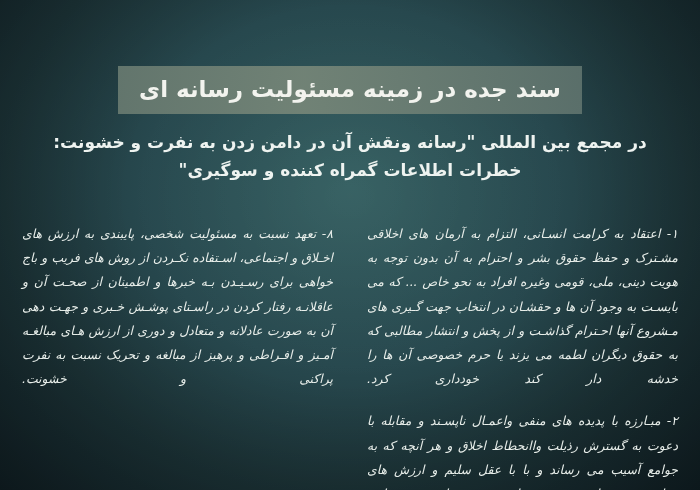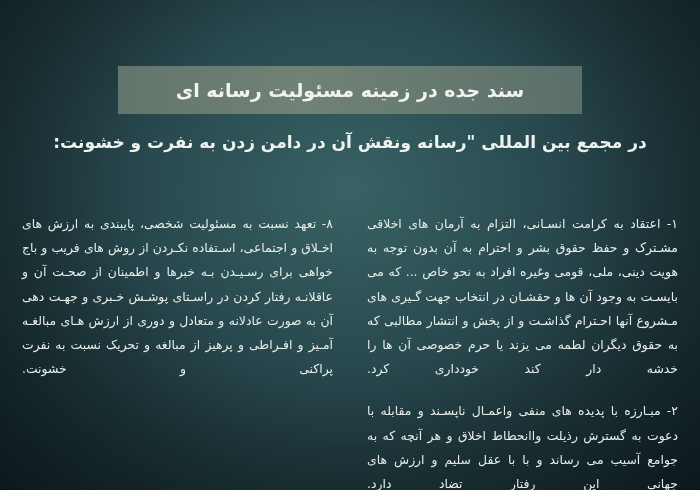--- a/index.html
+++ b/index.html
@@ -38,21 +38,21 @@
     left: 118px;
     height: 48px;
     background: linear-gradient(90deg, rgba(104,122,112,0.92) 0%, rgba(118,134,120,0.92) 40%, rgba(96,116,110,0.9) 100%);
     display: flex;
     align-items: center;
     justify-content: center;
   }
 
   .title-text {
     color: #f2f3ee;
-    font-size: 19px;
+    font-size: 23px;
     font-weight: bold;
     letter-spacing: 0.3px;
     text-align: center;
     line-height: 1.2;
   }
 
   .subtitle {
     position: absolute;
     top: 128px;
     right: 40px;
@@ -82,40 +82,42 @@
   .col {
     flex: 1 1 0;
     color: #e8eeea;
     font-size: 12.4px;
     line-height: 1.95;
     text-align: justify;
     text-align-last: justify;
   }
 
   .para {
-    margin: 0 0 18px 0;
+    margin: 10px 0 18px 0;
     text-align: justify;
     text-align-last: justify;
+    font-style: italic;
   }
 
   .col.right .para { }
   .col.left .para { }
 </style>
 </head>
 <body>
 
 <div class="poster">
   <div class="vignette"></div>
 
   <div class="title-bar">
     <div class="title-text">سند جده در زمینه مسئولیت رسانه ای</div>
   </div>
 
   <div class="subtitle">
     <span class="line">در مجمع بین المللی "رسانه ونقش آن در دامن زدن به نفرت و خشونت:</span>
+    <span class="line">خطرات اطلاعات  گمراه کننده و سوگیری"</span>
   </div>
 
   <div class="columns">
     <div class="col right">
       <p class="para">۱- اعتقاد به کرامت انسـانی، التزام به آرمان های اخلاقی مشـترک و حفظ حقوق بشر و احترام به آن بدون توجه به هویت دینی، ملی، قومی وغیره افراد به نحو خاص ... که می بایسـت به وجود آن ها و حقشـان در انتخاب جهت گـیری های مـشروع آنها احـترام گذاشـت و از پخش و انتشار مطالبی که به حقوق دیگران لطمه می یزند یا حرم خصوصی آن ها را خدشه دار کند خودداری کرد.</p>
       <p class="para">۲- مبـارزه با پدیده های منفی واعمـال ناپسـند و مقابله با دعوت به گسترش رذیلت واانحطاط اخلاق و هر آنچه که به جوامع آسیب می رساند و با با عقل سلیم و ارزش های جهانی این رفتار تضاد دارد.</p>
     </div>
     <div class="col left">
       <p class="para">۸- تعهد نسبت به مسئولیت شخصی، پایبندی به ارزش های اخـلاق و اجتماعی، اسـتفاده نکـردن از روش های فریب و باج خواهی برای رسـیـدن بـه خبرها و اطمینان از صحـت آن و عاقلانـه رفتار کردن در راسـتای پوشـش خـبری و جهـت دهی آن به صورت عادلانه و متعادل و دوری از ارزش هـای مبالغـه آمـیز و افـراطی و پرهیز از مبالغه و تحریک نسبت به نفرت پراکنی و خشونت.</p>
     </div>

